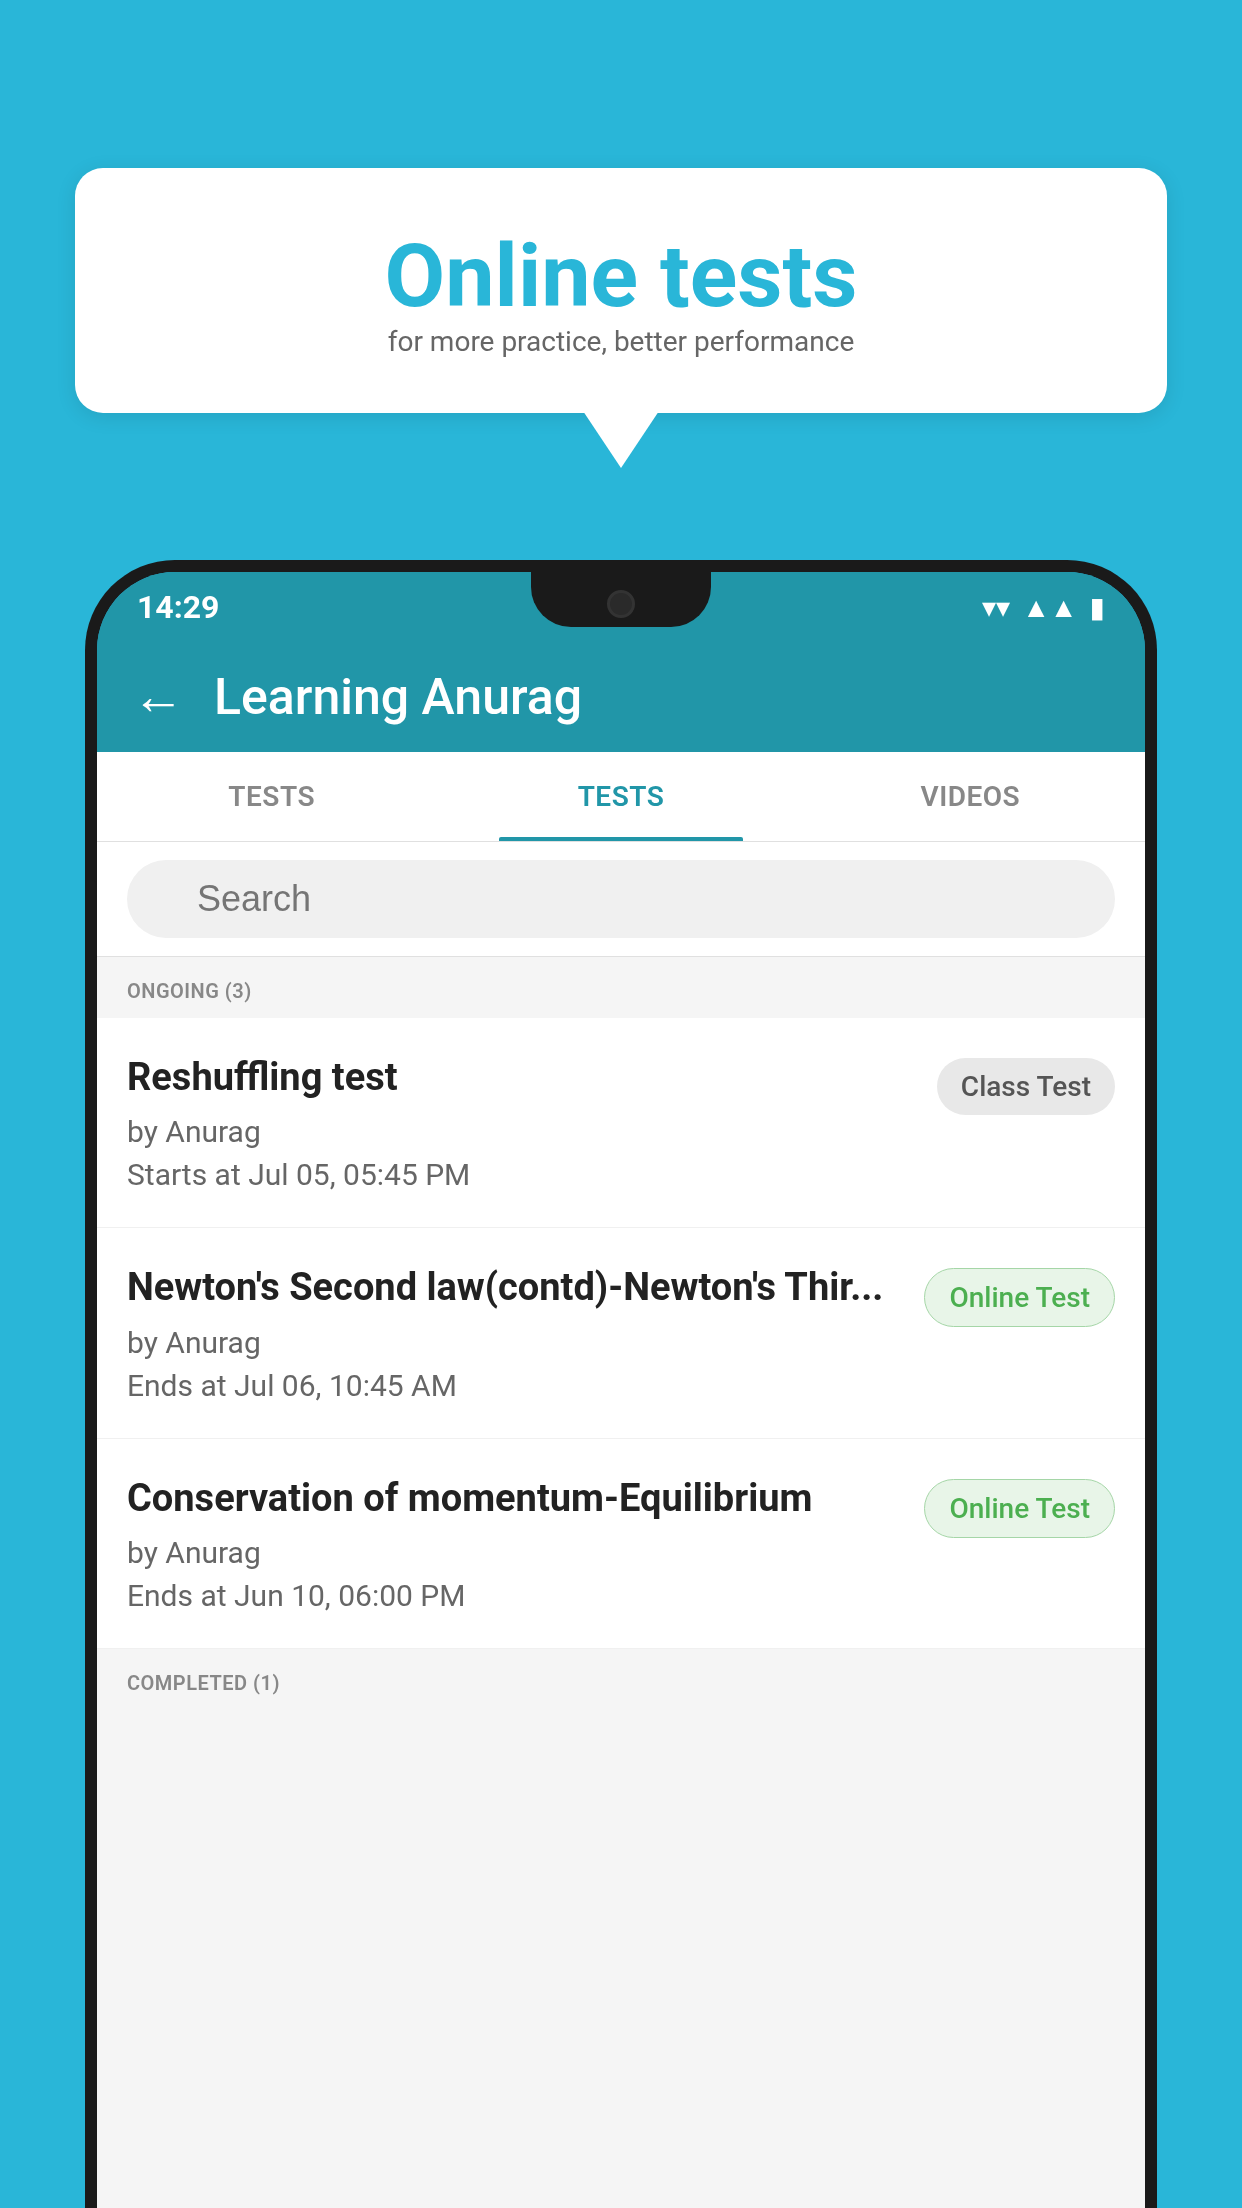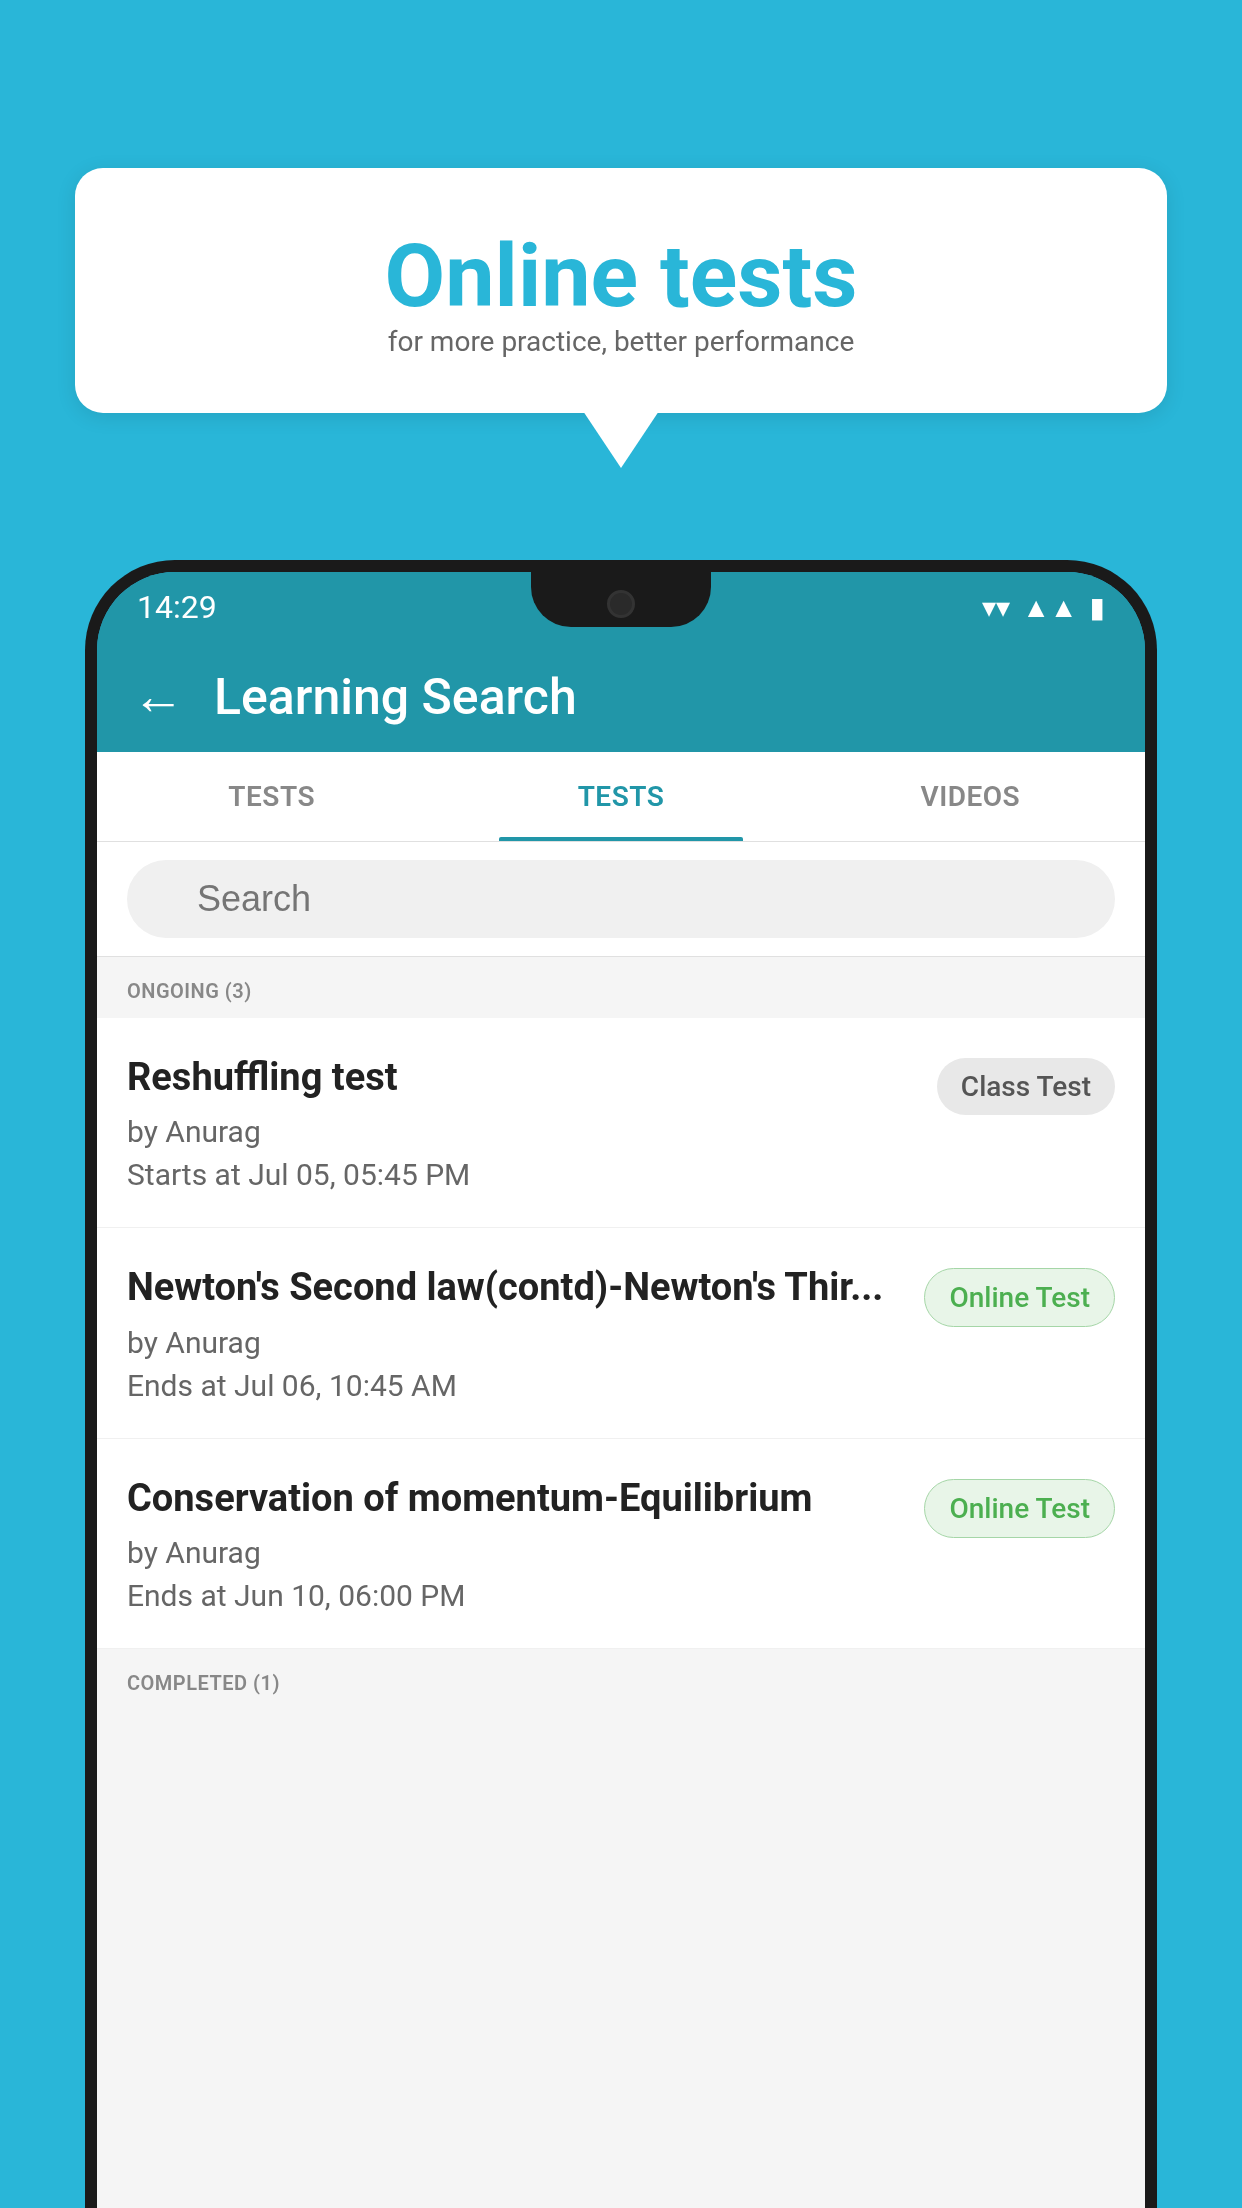--- a/index.html
+++ b/index.html
@@ -110,21 +110,21 @@
       background: #2196a8;
       display: flex;
       align-items: center;
       padding: 0 40px;
       z-index: 5;
     }
 
     .status-time {
       color: white;
       font-size: 32px;
-      font-weight: 400;
+      font-weight: 700;
       position: absolute;
       left: 40px;
       top: 50%;
       transform: translateY(-50%);
     }
 
     .status-icons {
       position: absolute;
       right: 40px;
       top: 50%;
@@ -362,21 +362,21 @@
       <div class="status-time">14:29</div>
       <div class="status-icons">
         <span class="wifi-icon">▾▾</span>
         <span class="signal-icon">▲▲</span>
         <span class="battery-icon">▮</span>
       </div>
     </div>
 
     <div class="app-header">
       <span class="back-arrow">←</span>
-      <span class="app-title">Learning Search</span>
+      <span class="app-title">Learning Anurag</span>
     </div>
 
     <div class="tabs-bar">
       <div class="tab">
         <span>TESTS</span>
       </div>
       <div class="tab active">
         <span>TESTS</span>
       </div>
       <div class="tab">

